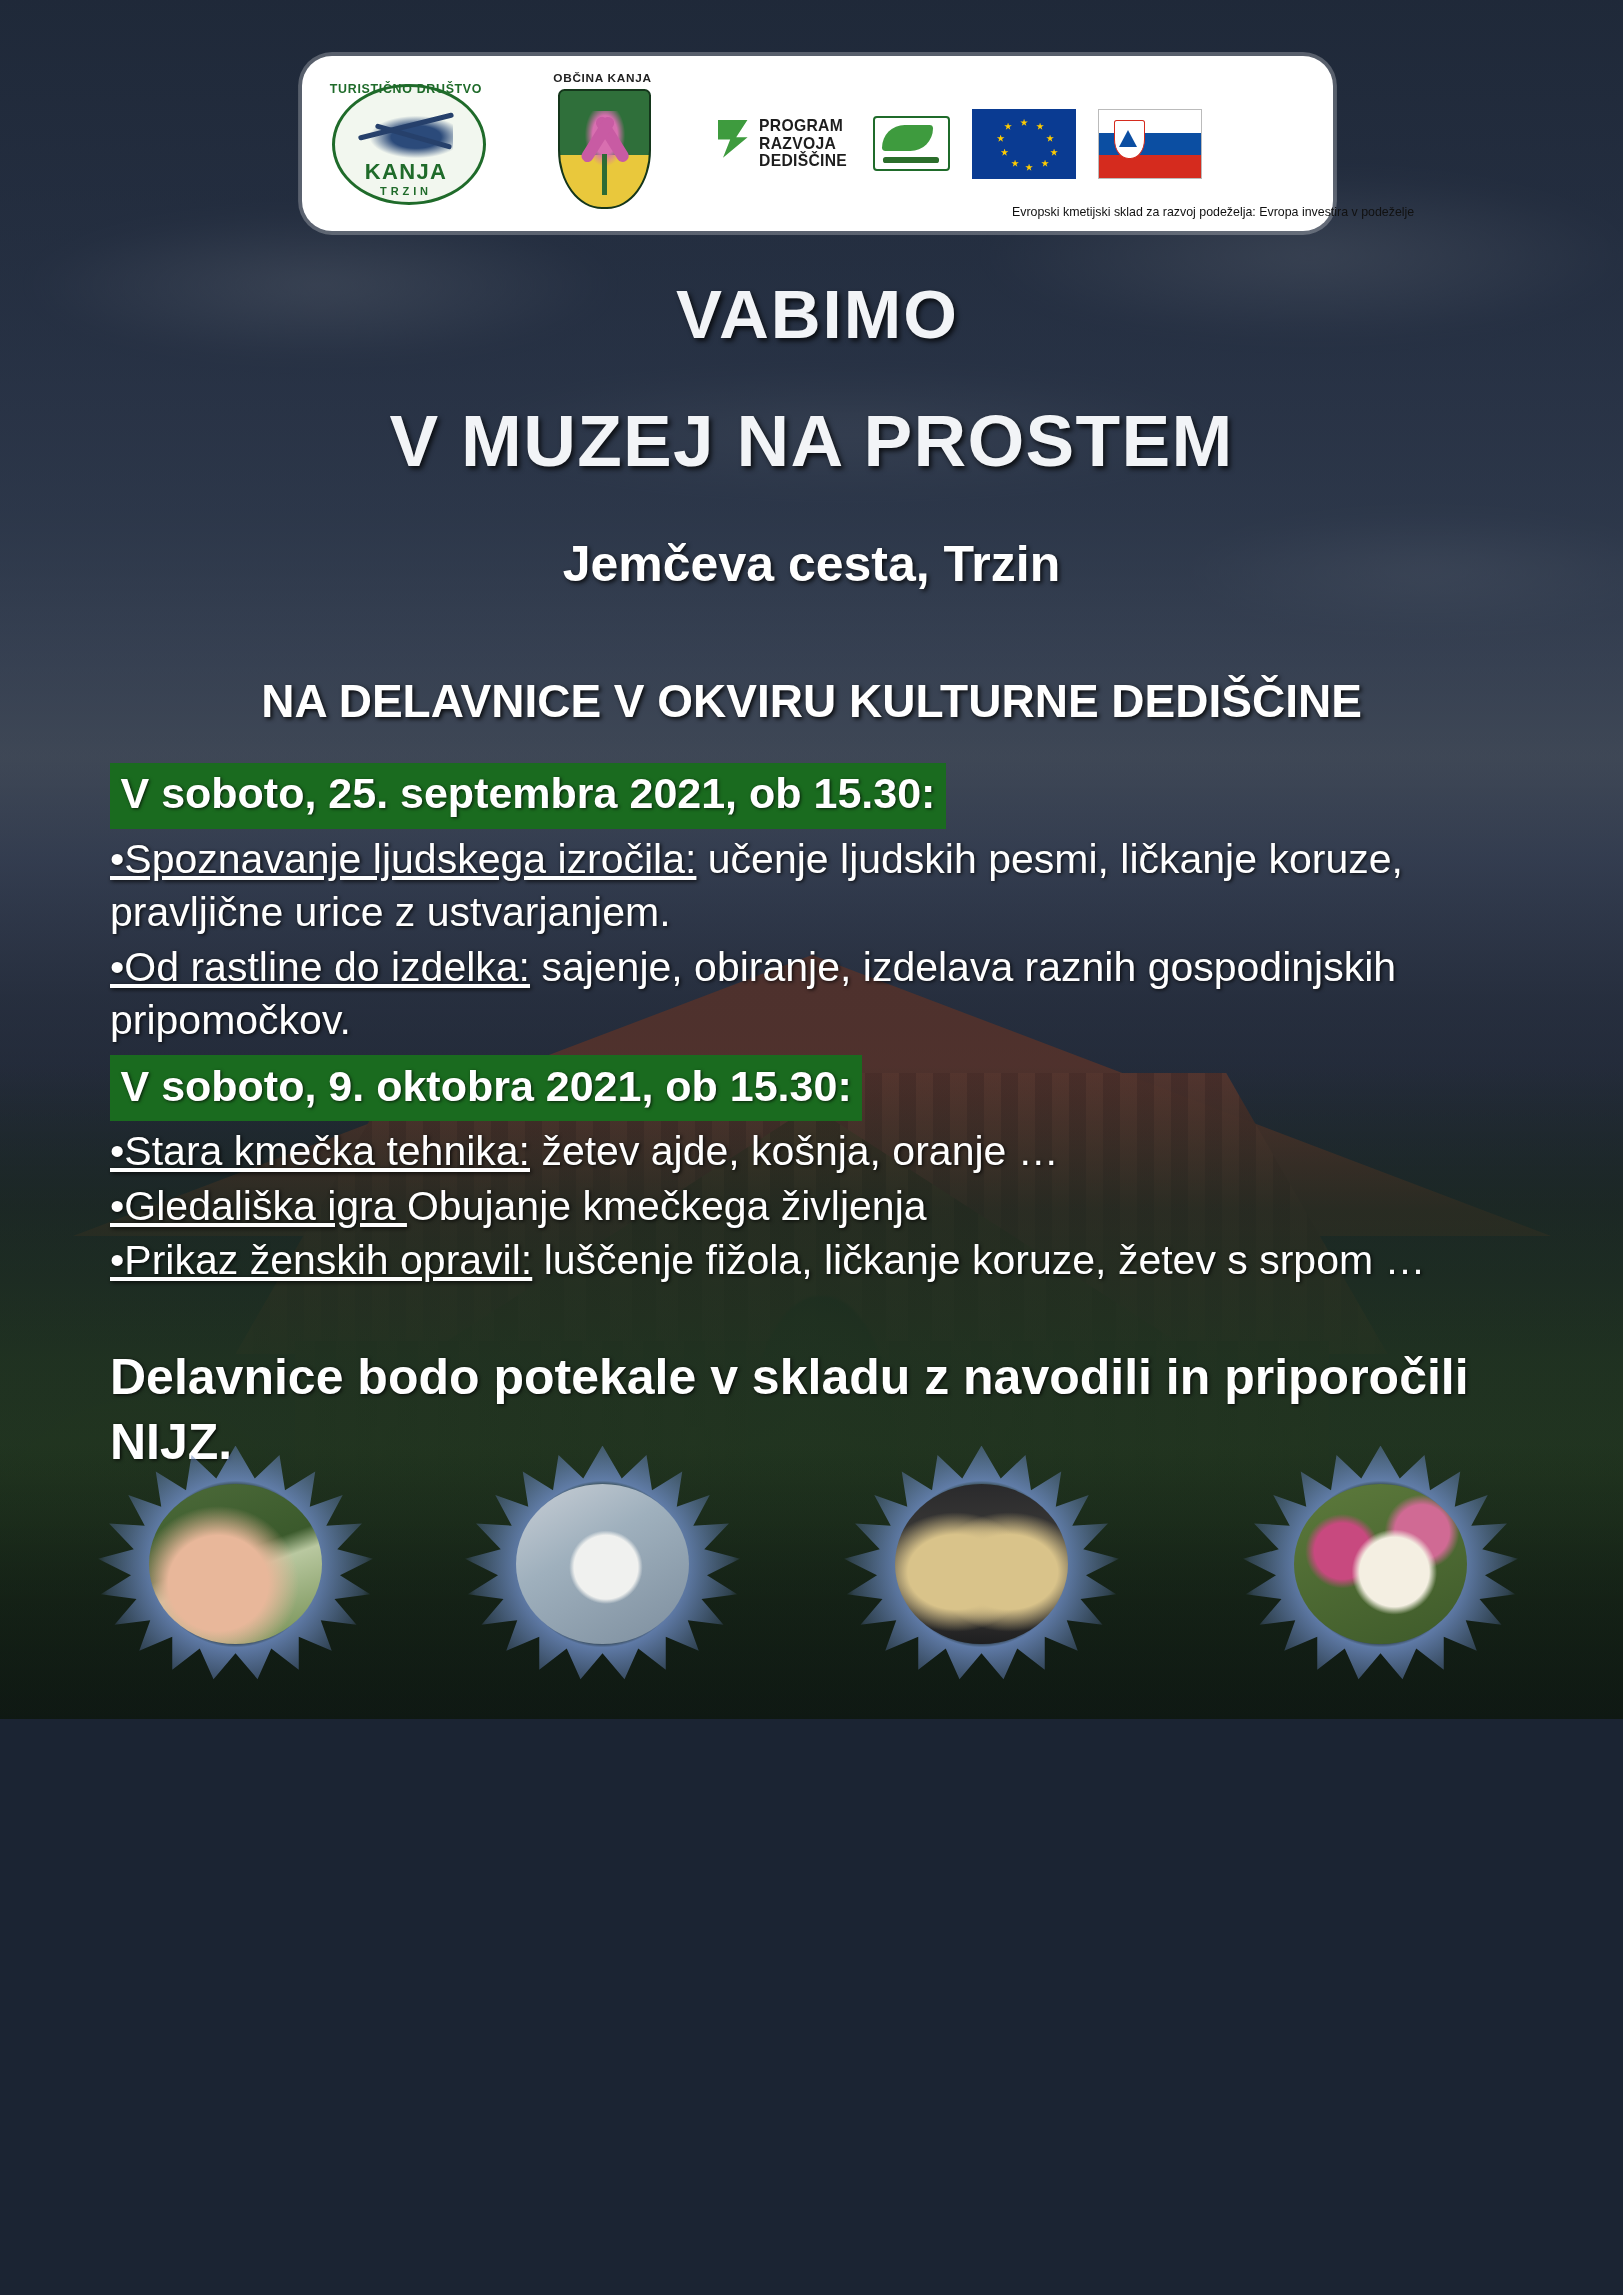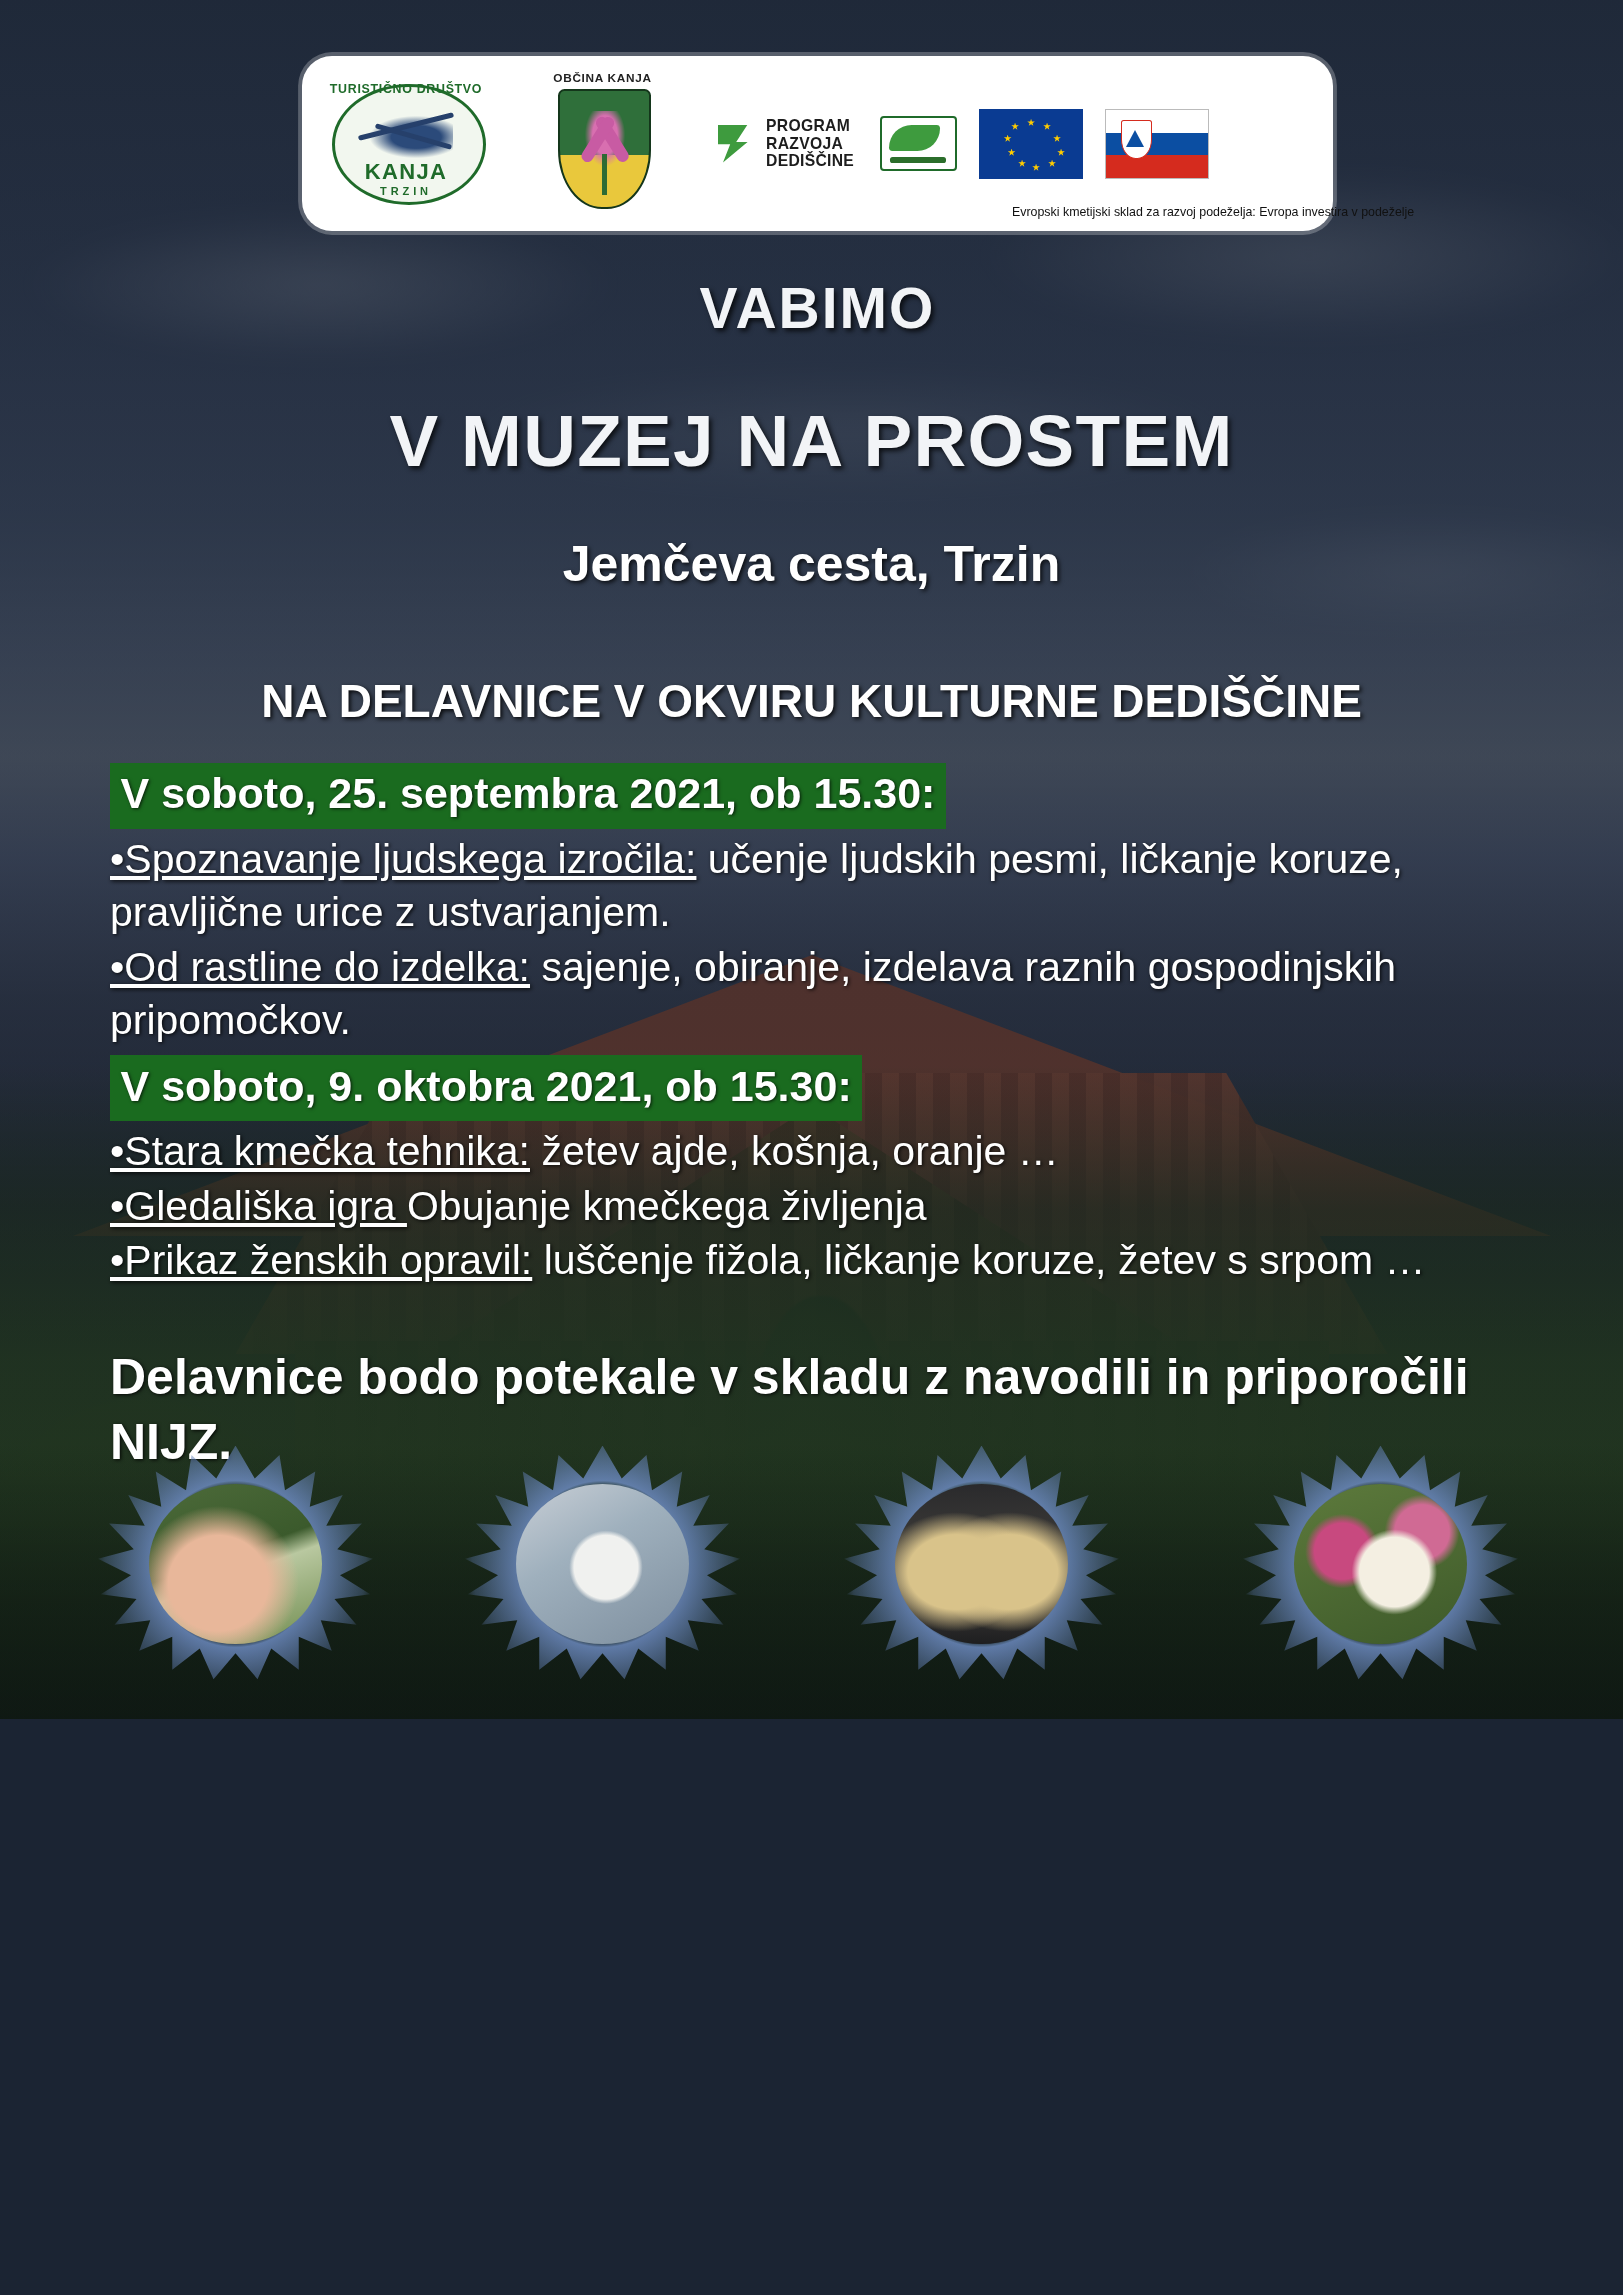--- a/index.html
+++ b/index.html
@@ -278,22 +278,21 @@
     left: 50%;
     top: 63px;
     width: 5.2px; height: 41px;
     margin-left: -2.6px;
     background: #2e6b34;
   }
 
   .logo-prp {
     margin-left: 37px;
     display: flex;
-    align-items: center;
-    gap: 14px;
+    gap: 7px;
     flex: 0 0 auto;
   }
   .prp-mark {
     width: 37px; height: 43px;
     position: relative;
   }
   .prp-mark:before {
     content: "";
     position: absolute;
     left: 2.6px; top: 2.6px;
@@ -384,21 +383,21 @@
     color: #111;
     white-space: nowrap;
   }
 
   
   .h-vabimo {
     position: absolute;
     left: 12px; right: 0;
     top: 275px;
     text-align: center;
-    font-size: 57px;
+    font-size: 69px;
     font-weight: bold;
     color: #f2f4f7;
     letter-spacing: 2px;
     text-shadow: 2.6px 2.6px 5.2px rgba(0,0,0,0.75);
   }
   .h-muzej {
     position: absolute;
     left: 0; right: 0;
     top: 399px;
     text-align: center;

